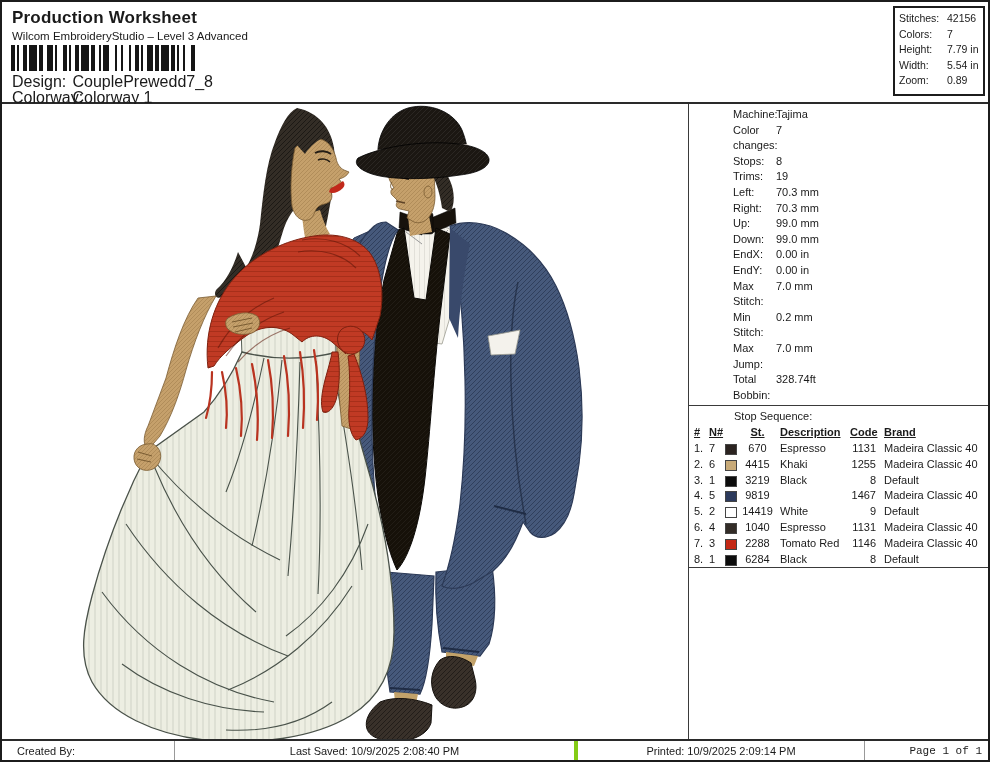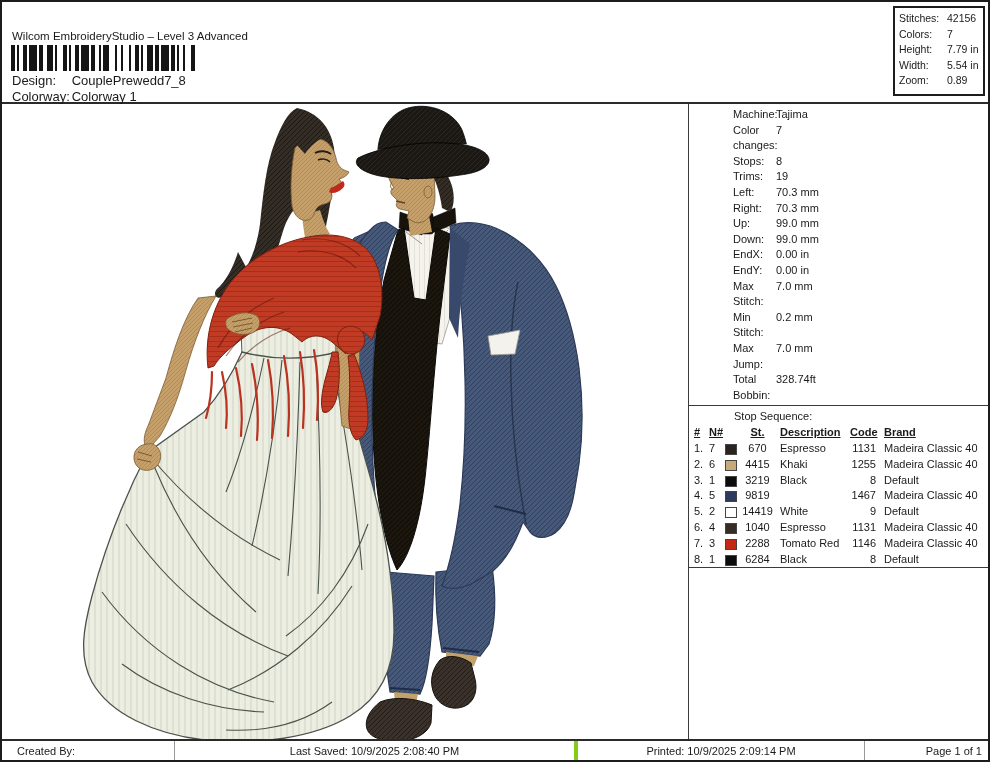--- a/index.html
+++ b/index.html
@@ -9,21 +9,21 @@
            border:2px solid #1c1c1c; overflow:hidden; }
 
   
   .header { position:absolute; left:0; top:0; width:100%; height:102px;
             border-bottom:2px solid #2a2a2a; background:#fff; }
   .title { position:absolute; left:10px; top:6px; font-size:17px; font-weight:bold; letter-spacing:.2px; }
   .subtitle { position:absolute; left:10px; top:28px; font-size:11.5px; }
   .barcode { position:absolute; left:9px; top:43px; height:26px; display:flex; align-items:stretch; }
   .barcode .bar { background:#151515; }
   .barcode .gap { background:transparent; }
-  .meta-row { position:absolute; left:10px; font-size:13px; }
+  .meta-row { position:absolute; left:10px; font-size:16px; }
   .meta-row .lbl { display:inline-block; width:56px; }
   .meta-row.design { top:71px; } .meta-row.colorway { top:87px; }
 
   .stats-box { position:absolute; right:3px; top:4px; width:92px; height:90px;
                border:2px solid #1c1c1c; padding:3px 4px; font-size:10.5px; line-height:15.6px; }
   .stats-box .srow { display:flex; }
   .stats-box .slabel { width:48px; }
 
   
   .main { position:absolute; left:0; top:102px; width:100%; height:637px; }
@@ -46,28 +46,29 @@
   .swatch { width:12px; height:11px; border:1px solid #444; margin-top:1px; }
   .ss-bottom { border-bottom:1px solid #3a3a3a; }
 
   
   .footer { position:absolute; left:0; bottom:0; width:100%; height:21px;
             border-top:2px solid #2a2a2a; display:flex; font-size:11px; background:#fff; }
   .fcell { display:flex; align-items:center; }
   .fc1 { width:172px; padding-left:15px; }
   .fc2 { width:400px; justify-content:center; border-left:1px solid #999; }
   .fc3 { width:290px; justify-content:center; border-left:4px solid #84cc16; }
-  .fc4 { flex:1; justify-content:flex-end; padding-right:6px; border-left:1px solid #999; }
+  .fc4 { flex:1; justify-content:flex-end; padding-right:6px; border-left:1px solid #999;font-family:Liberation Mono, monospace; }
 </style>
 </head>
 <body>
 
 <div class="sheet">
 
   <div class="header">
+    <div class="title">Production Worksheet</div>
     <div class="subtitle">Wilcom EmbroideryStudio – Level 3 Advanced</div>
     <div class="barcode">
         <div class="bar" style="width: 4px;"></div>
         <div class="gap" style="width: 2px;"></div>
         <div class="bar" style="width: 2px;"></div>
         <div class="gap" style="width: 4px;"></div>
         <div class="bar" style="width: 4px;"></div>
         <div class="gap" style="width: 2px;"></div>
         <div class="bar" style="width: 8px;"></div>
         <div class="gap" style="width: 2px;"></div>

